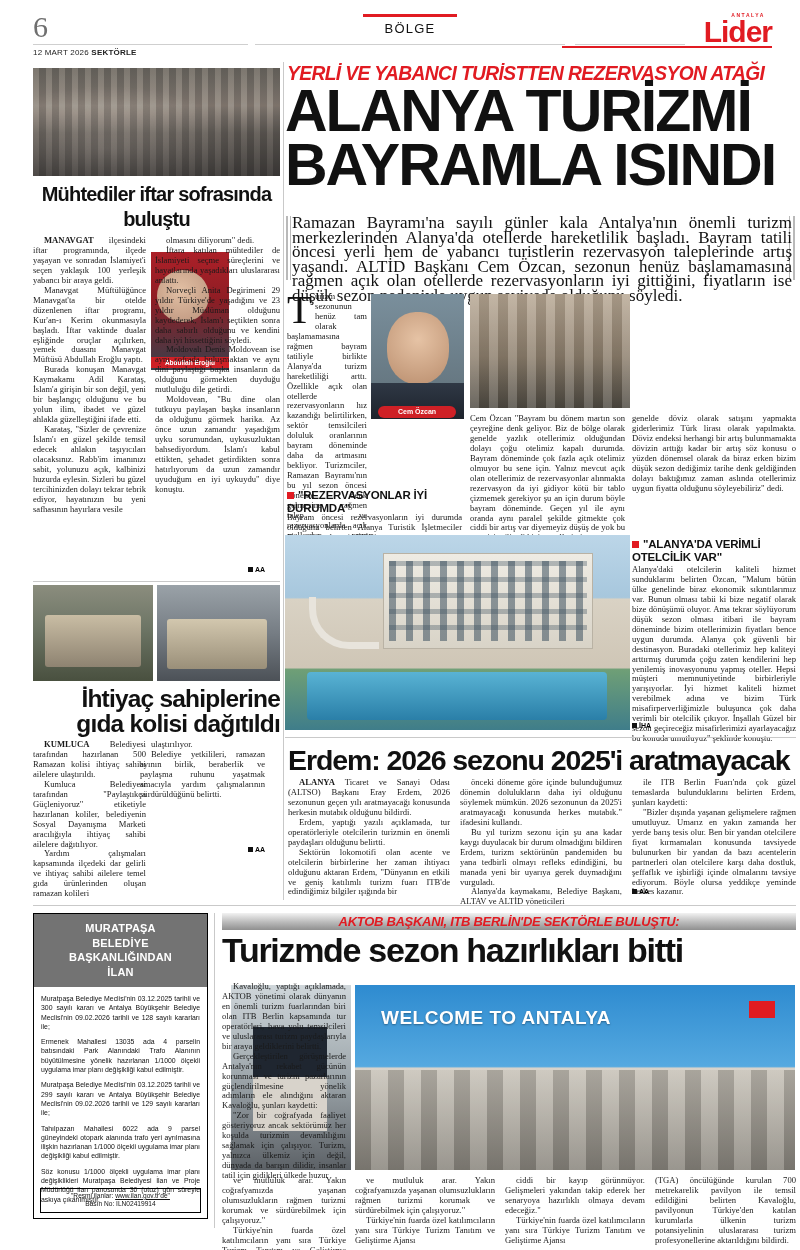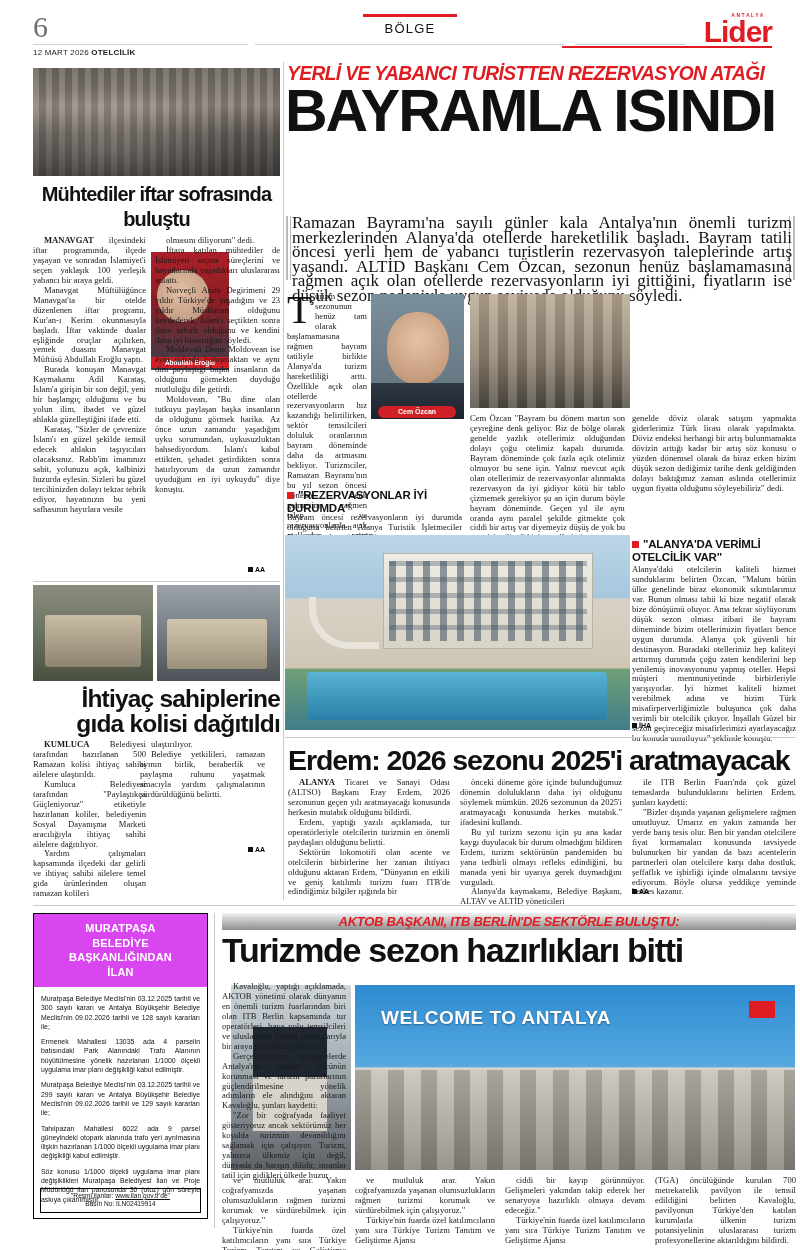--- a/index.html
+++ b/index.html
@@ -248,21 +248,21 @@
   }
   .agency { font-family:"Liberation Sans", sans-serif; font-size:7px; font-weight:bold; }
   .agency .sq { display:inline-block; width:5px; height:5px; background:#111; margin-right:2px; }
 
   
   .ilan-box {
     position:absolute; left:33px; top:913px; width:175px; height:306px;
     border:1px solid #000; background:#fff;
   }
   .ilan-head {
-    background:#d946ef; color:#fff; text-align:center;
+    background:#737373; color:#fff; text-align:center;
     font-family:"Liberation Sans", sans-serif; font-weight:bold;
     font-size:11px; line-height:14.5px; padding:7px 4px 8px; letter-spacing:.2px;
   }
   .ilan-body {
     font-family:"Liberation Sans", sans-serif; font-size:6.9px; line-height:9.3px;
     color:#111; padding:7px 7px 0; text-align:justify;
   }
   .ilan-body p { margin:0 0 6px; }
   .ilan-footer {
     position:absolute; left:6px; right:6px; bottom:5px;
@@ -274,21 +274,21 @@
 </style>
 </head>
 <body>
 
 <div class="page">
 
   <div class="masthead">
     <div class="pagenum">6</div>
     <div class="pagenum-rule"></div>
     <div class="dateline">
-      <span>12 MART 2026 </span><b>OTELCİLİK</b>
+      <span>12 MART 2026 </span><b>SEKTÖRLE</b>
     </div>
     <div class="section-rule"></div>
     <div class="section-wrap">
       <div class="section-bar"></div>
       <div class="section-name">BÖLGE</div>
     </div>
     <div class="logo-rule"></div>
     <div class="logo">
       <span class="logo-sup">ANTALYA</span>
       <span class="logo-main">Lider</span>
@@ -331,20 +331,21 @@
   <div class="body-col" style="left:140px; top:740px; width:125px; height:160px;">
       <p class="first">ulaştırılıyor.</p>
       <p>Belediye yetkilileri, ramazan ayının birlik, beraberlik ve paylaşma ruhunu yaşatmak amacıyla yardım çalışmalarının sürdürüldüğünü belirtti.</p>
     </div>
   <div class="agency" style="position:absolute; left:248px; top:846px;"><span class="sq"></span><span>AA</span></div>
 
   <div class="vrule" style="left:283px; top:62px; height:838px;"></div>
 
   <div class="kicker">YERLİ VE YABANCI TURİSTTEN REZERVASYON ATAĞI</div>
   <div class="lead-head">
+    <span>ALANYA TURİZMİ</span>
     <span class="l2">BAYRAMLA ISINDI</span>
   </div>
   <div class="sum-rule-l"></div>
   <div class="sum-rule-l2"></div>
   <div class="sum-rule-r"></div>
   <div class="sum-rule-r2"></div>
   <div class="lead-summary">Ramazan Bayramı'na sayılı günler kala Antalya'nın önemli turizm merkezlerinden Alanya'da otellerde hareketlilik başladı. Bayram tatili öncesi yerli hem de yabancı turistlerin rezervasyon taleplerinde artış yaşandı. ALTİD Başkanı Cem Özcan, sezonun henüz başlamamasına rağmen açık olan otellerde rezervasyonların iyi gittiğini, fiyatların ise düşük sezon nedeniyle uygun seviyede olduğunu söyledi.</div>
 
   <div class="photo ph-cem"></div>
   <div class="ph-cem-body"></div>

